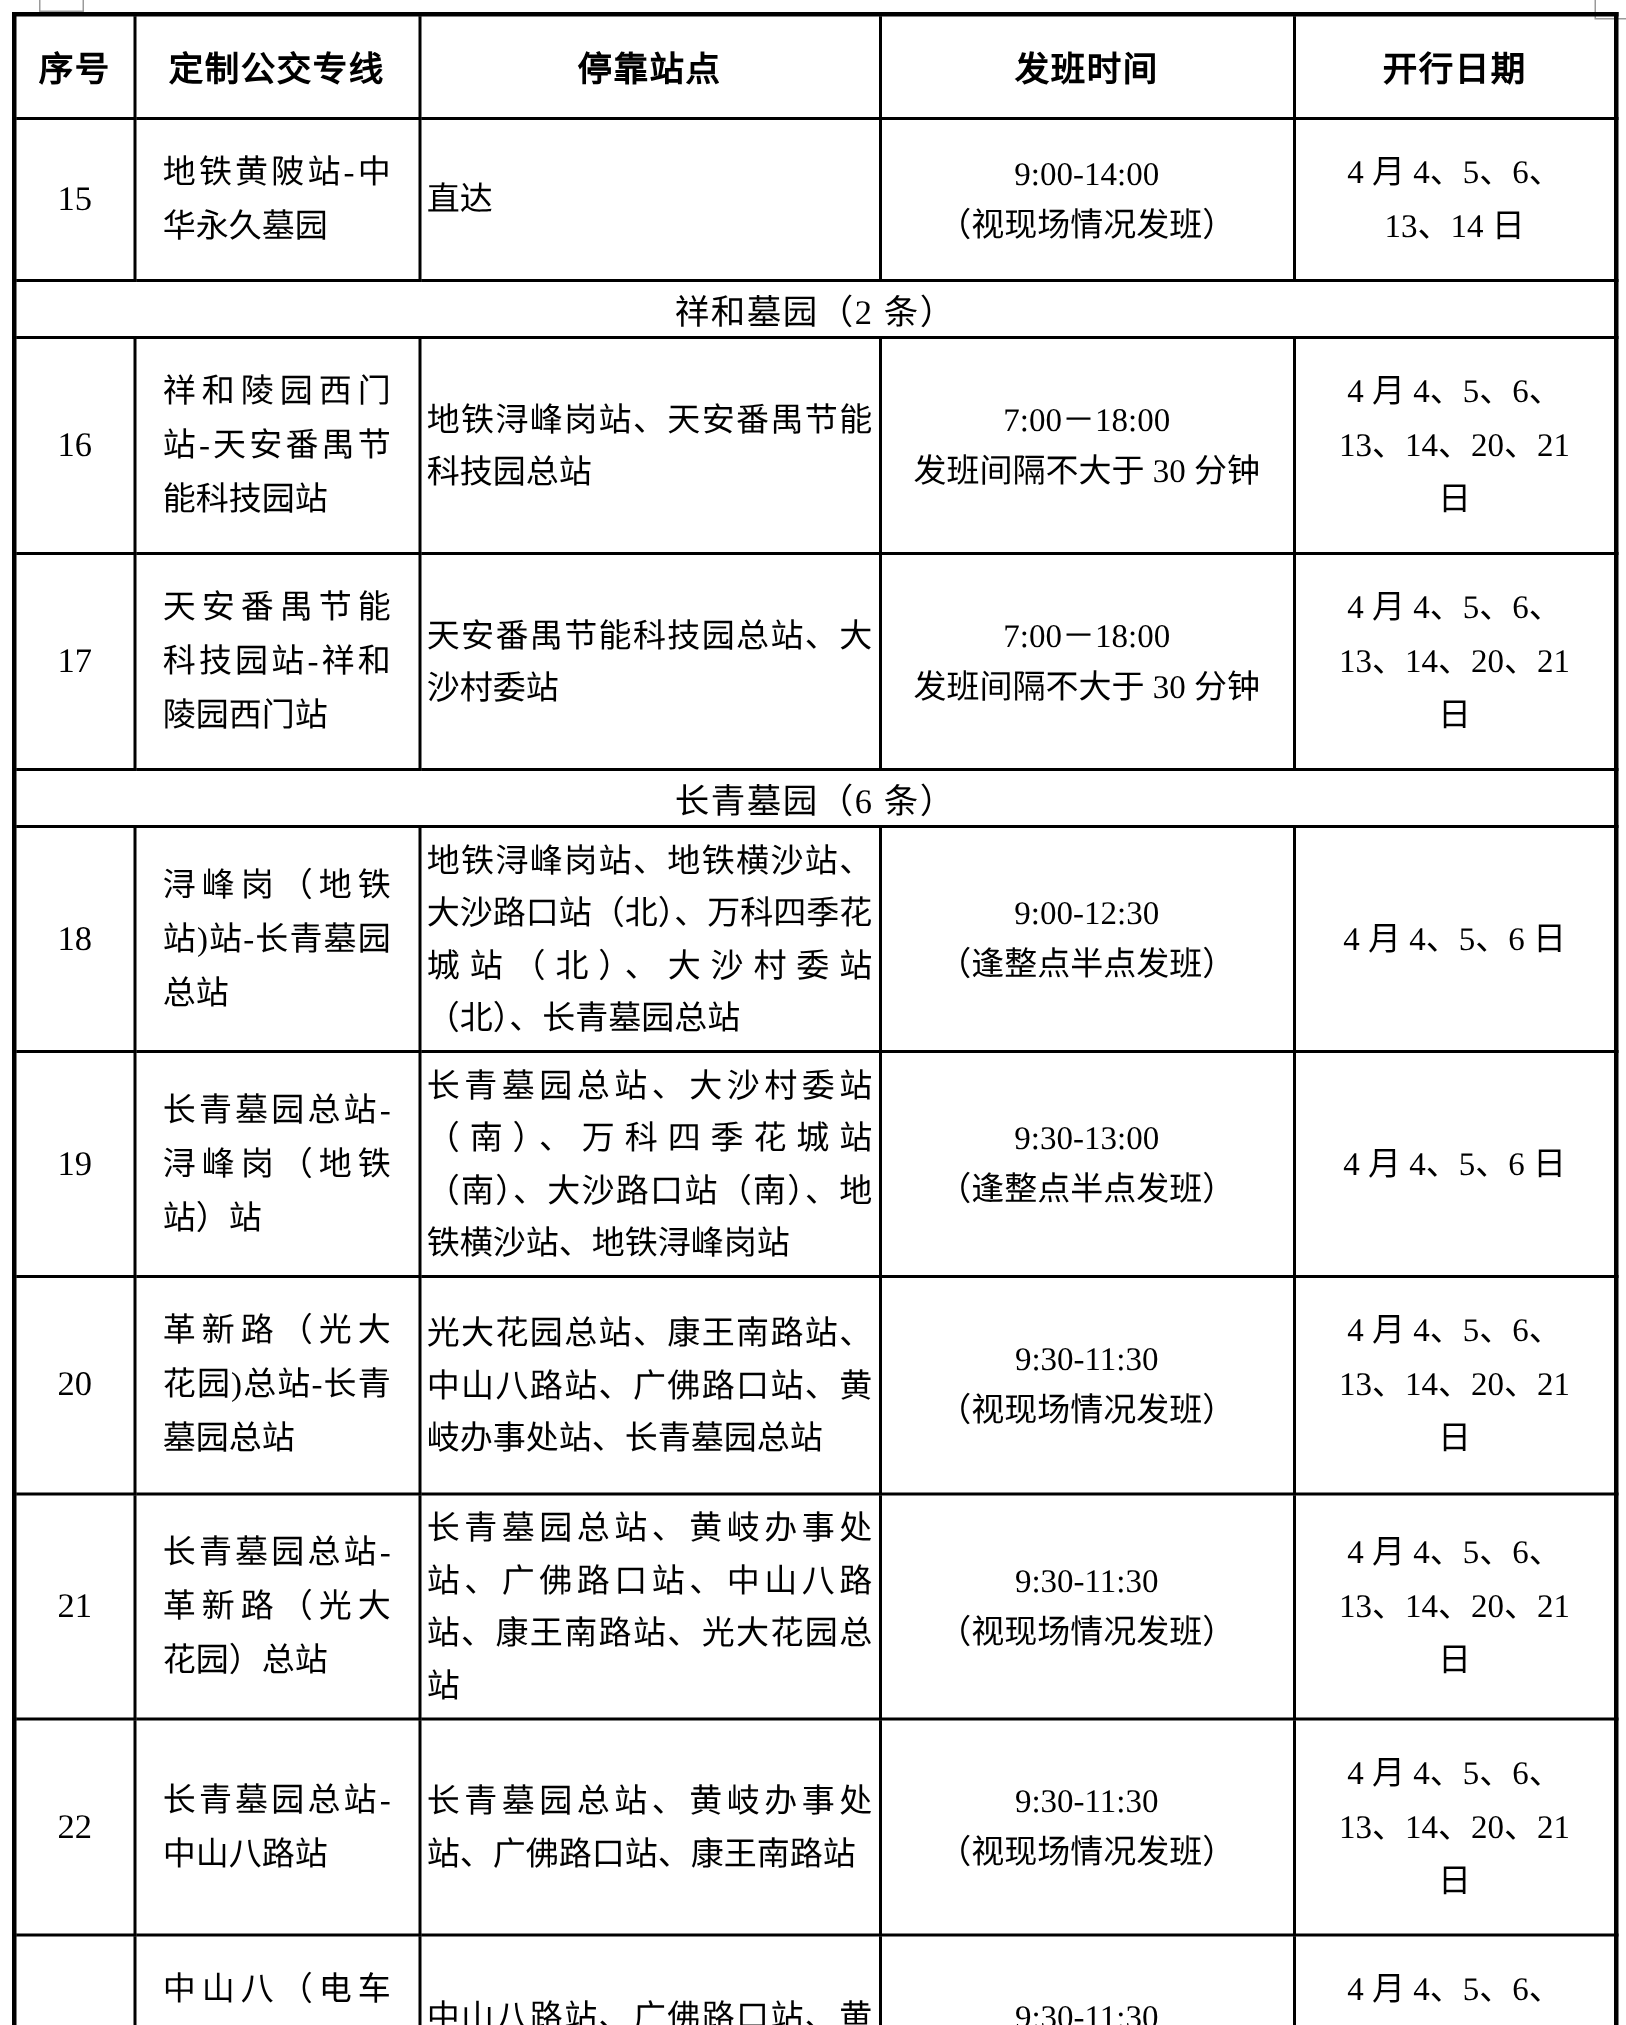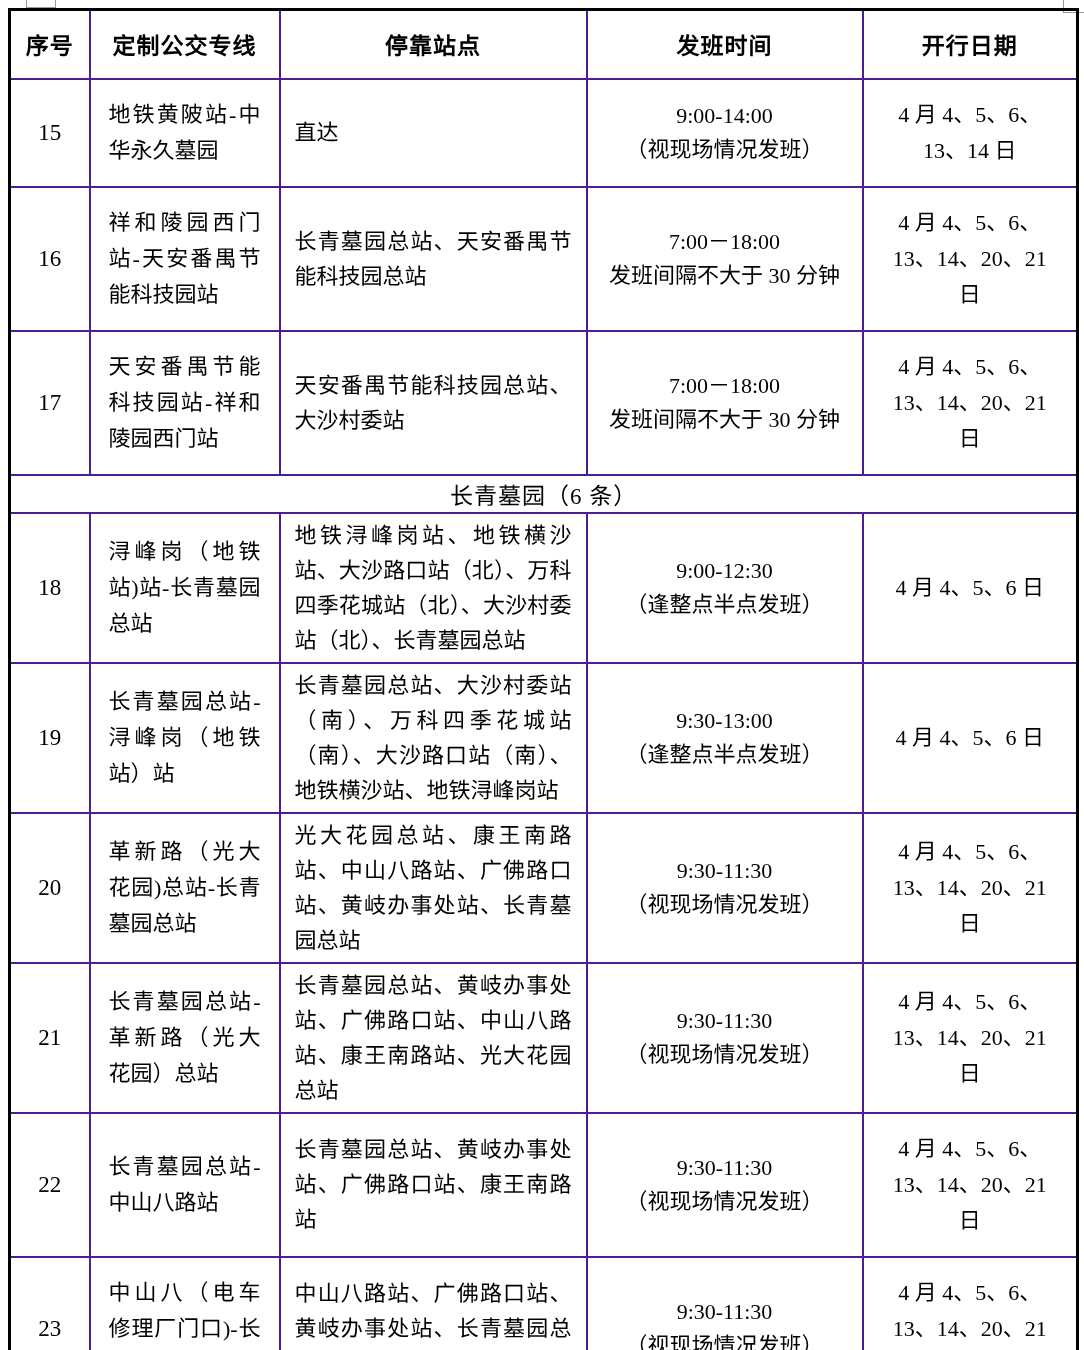--- a/index.html
+++ b/index.html
@@ -24,21 +24,21 @@
     border: 1px solid #9a9a9a; background: #ffffff;
   }
   table.schedule {
     position: absolute; left: 8px; top: 8px;
     width: 1068px;
     border-collapse: collapse;
     table-layout: fixed;
     border: 3px solid #000;
   }
   .schedule th, .schedule td {
-    border: 2px solid #4c1d95;
+    border: 2px solid #000000;
     vertical-align: middle;
     overflow: hidden;
     box-sizing: border-box;
   }
   .schedule th {
     font-family: "Liberation Sans", "DejaVu Sans", sans-serif;
     font-weight: bold;
     font-size: 23px;
     text-align: center;
     letter-spacing: 1px;
@@ -51,21 +51,21 @@
   .c-line {
     font-size: 22px;
     line-height: 36px;
     padding: 12px 18px;
     text-align: justify;
     text-justify: inter-character;
   }
   .c-stops {
     font-size: 22px;
     line-height: 35px;
-    padding: 4px 14px;
+    padding: 4px 4px;
     text-align: justify;
     text-justify: inter-character;
   }
   .c-time {
     text-align: center;
     font-size: 22px;
     line-height: 34px;
     padding: 16px 6px;
   }
   .c-dates {
@@ -110,25 +110,28 @@
       <td class="c-no">15</td>
       <td class="c-line">地铁黄陂站-中华永久墓园</td>
       <td class="c-stops">直达</td>
       <td class="c-time">
         <div>9:00-14:00</div>
         <div>（视现场情况发班）</div>
       </td>
       <td class="c-dates">4 月 4、5、6、13、14 日</td>
     </tr>
 
+    <tr class="section" style="height:37px">
+      <td colspan="5">祥和墓园（2 条）</td>
+    </tr>
 
     <tr style="height:109px">
       <td class="c-no">16</td>
       <td class="c-line">祥和陵园西门站-天安番禺节能科技园站</td>
-      <td class="c-stops">长青墓园总站、天安番禺节能科技园总站</td>
+      <td class="c-stops">地铁浔峰岗站、天安番禺节能科技园总站</td>
       <td class="c-time">
         <div>7:00－18:00</div>
         <div>发班间隔不大于 30 分钟</div>
       </td>
       <td class="c-dates">4 月 4、5、6、13、14、20、21 日</td>
     </tr>
 
     <tr style="height:108px">
       <td class="c-no">17</td>
       <td class="c-line">天安番禺节能科技园站-祥和陵园西门站</td>

